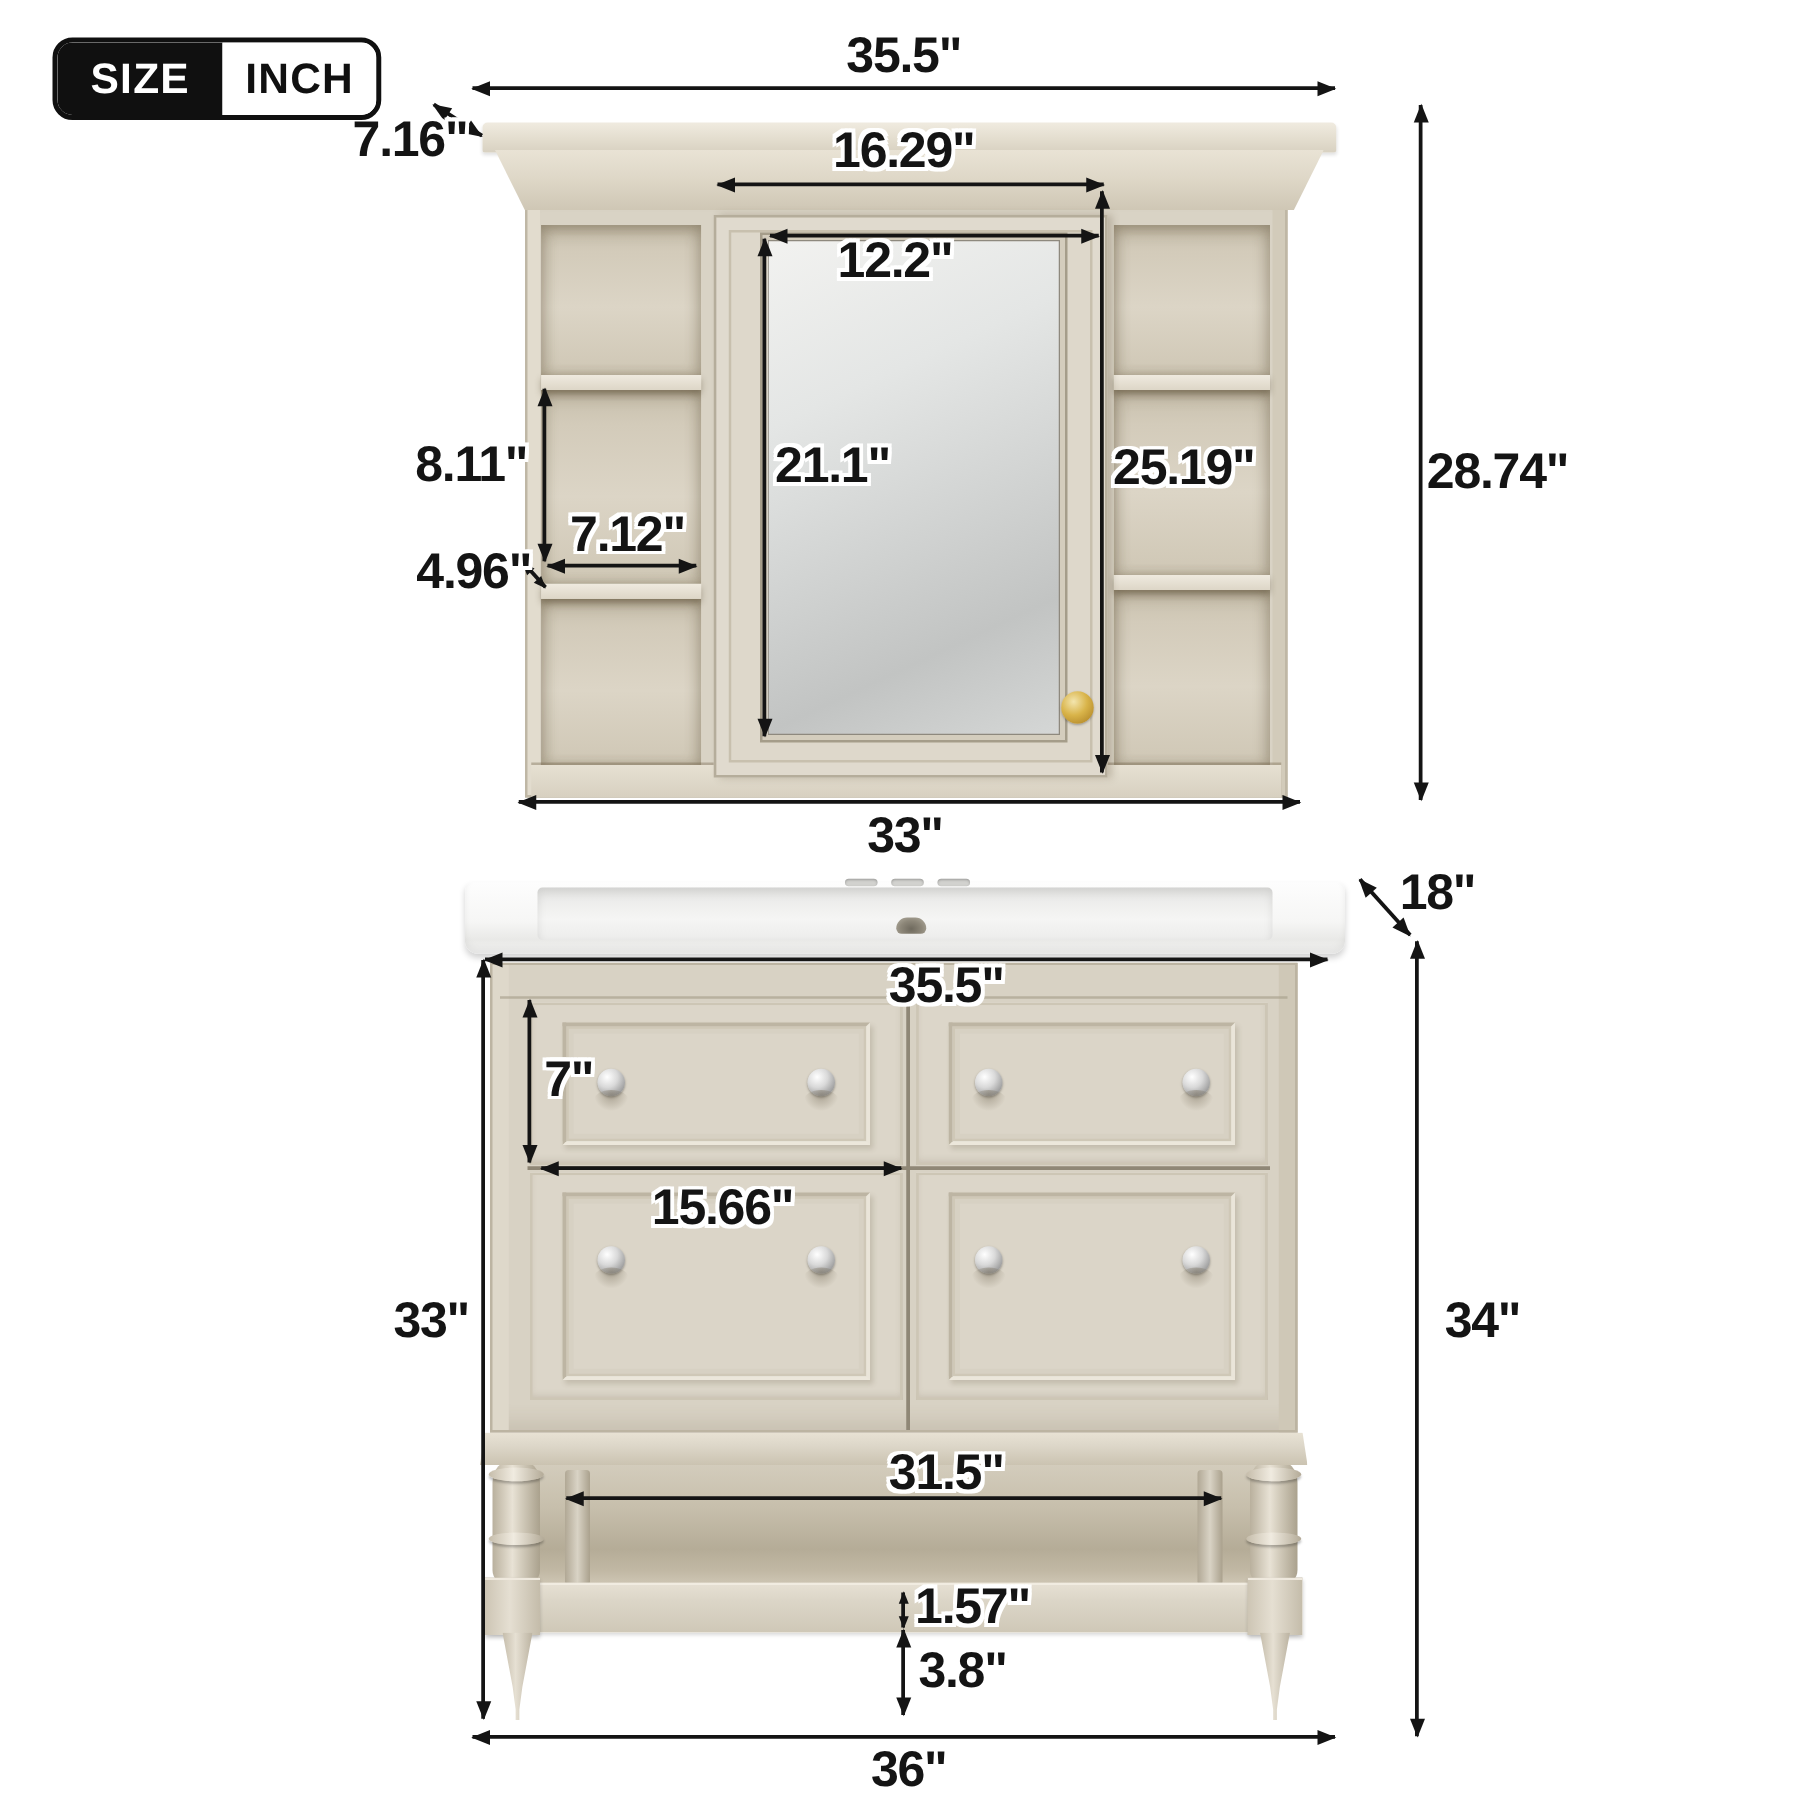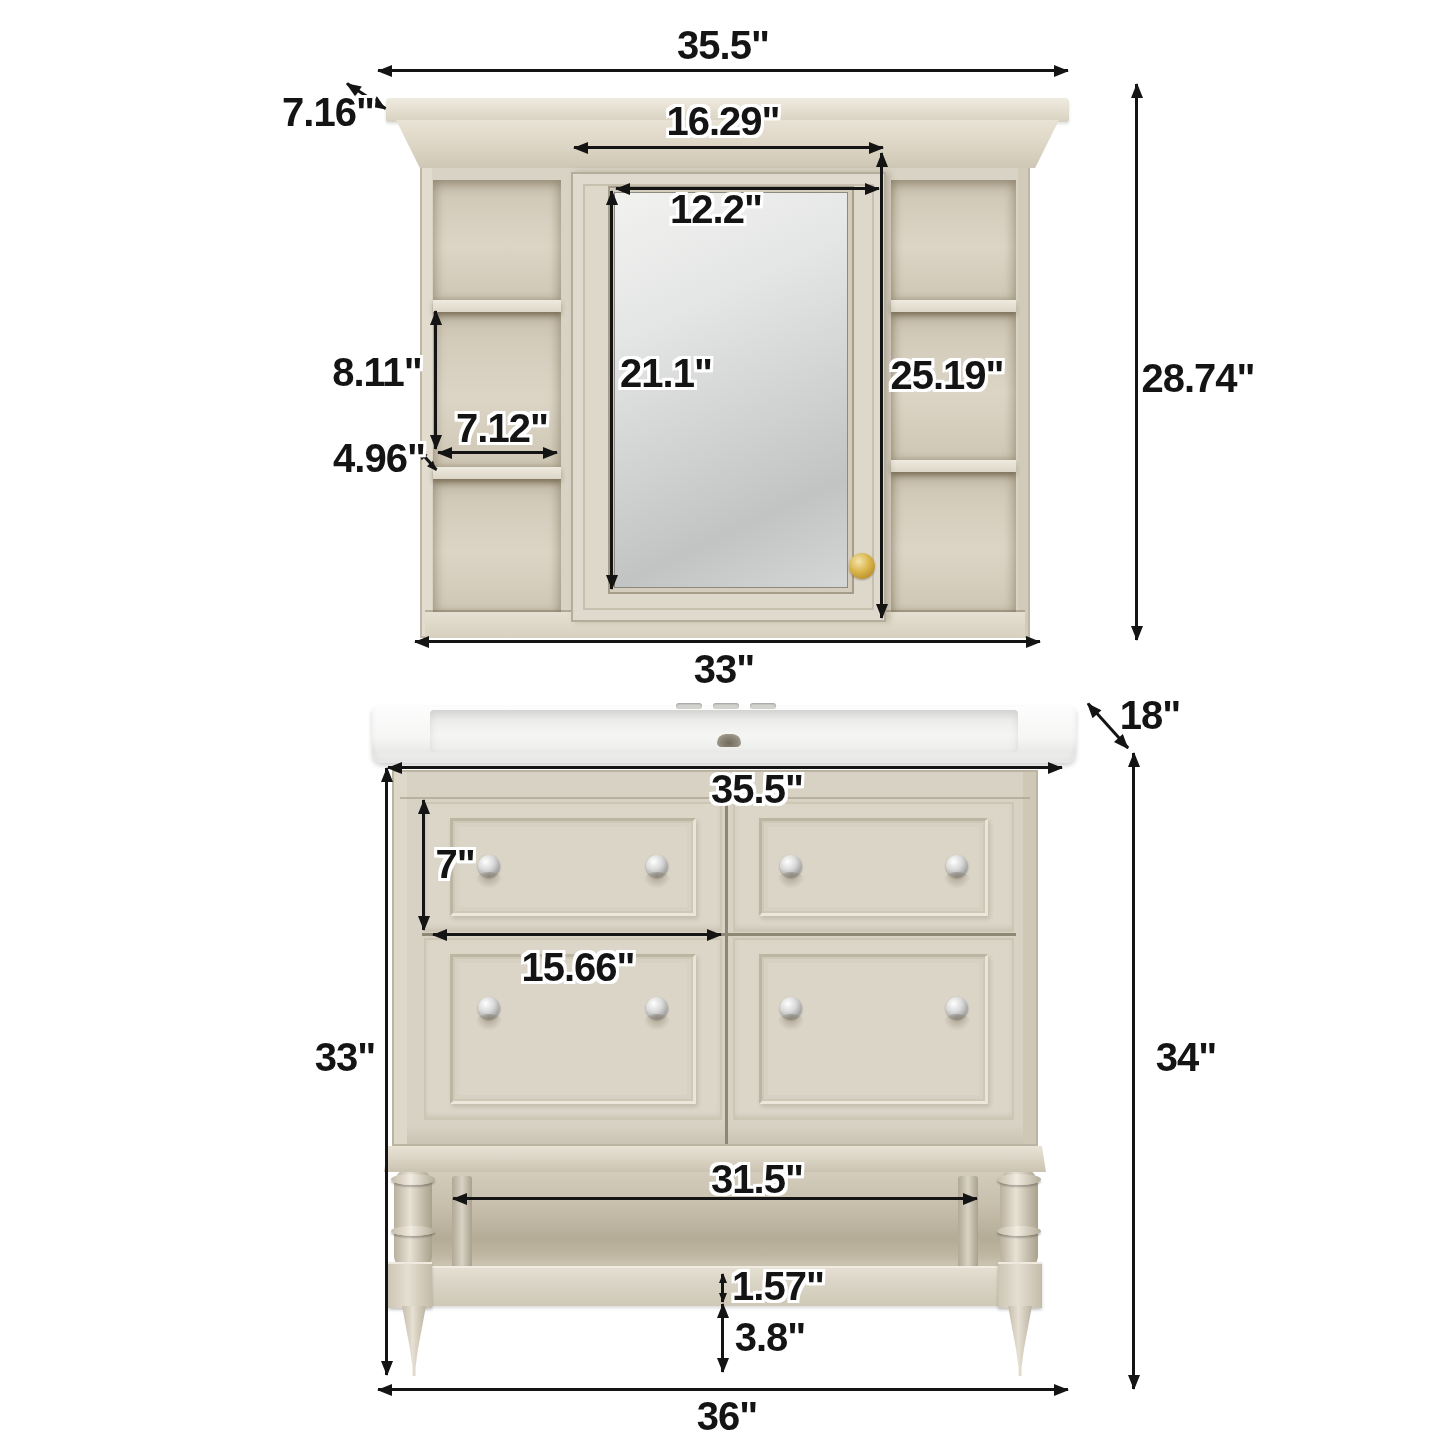--- a/index.html
+++ b/index.html
@@ -53,20 +53,24 @@
   .ring{position:absolute;left:-3px;width:44px;height:11px;border-radius:50%;
        background:linear-gradient(90deg,#c6bdab,#f0ebe0 45%,#b4ab98);box-shadow:0 2px 2px rgba(0,0,0,.25);}
   .foot{clip-path:polygon(10% 0,90% 0,63% 62%,55% 88%,55% 100%,45% 100%,45% 88%,37% 62%);
        background:linear-gradient(90deg,#bcb3a0,#e6e0d3 45%,#b2a996);z-index:4;}
 </style>
 </head>
 <body>
 
 <div class="canvas">
 
+  <div class="badge">
+    <div class="badge-size">SIZE</div>
+    <div class="badge-unit">INCH</div>
+  </div>
 
   <div class="abs" style="left:386px;top:98px;width:683px;height:24px;border-radius:4px 4px 2px 2px;
               background:linear-gradient(180deg,#f0ebe0,#e2dccd 60%,#d8d1c1);
               box-shadow:0 2px 3px rgba(0,0,0,.12);z-index:2;"></div>
   <div class="abs" style="left:396px;top:120px;width:663px;height:48px;
               clip-path:polygon(0 0,100% 0,96.4% 100%,3.6% 100%);
               background:linear-gradient(180deg,#e9e3d5 0%,#dfd8c8 45%,#cfc7b5 100%);z-index:2;"></div>
   <div class="abs" style="left:420px;top:166px;width:610px;height:472px;background:#d9d3c5;
               box-shadow:inset 0 0 0 2px #bfb7a5,inset 12px 0 0 #e2dcce,inset -12px 0 0 #d2cbba,
                          inset 0 -8px 12px rgba(100,85,60,.15);z-index:1;"></div>

